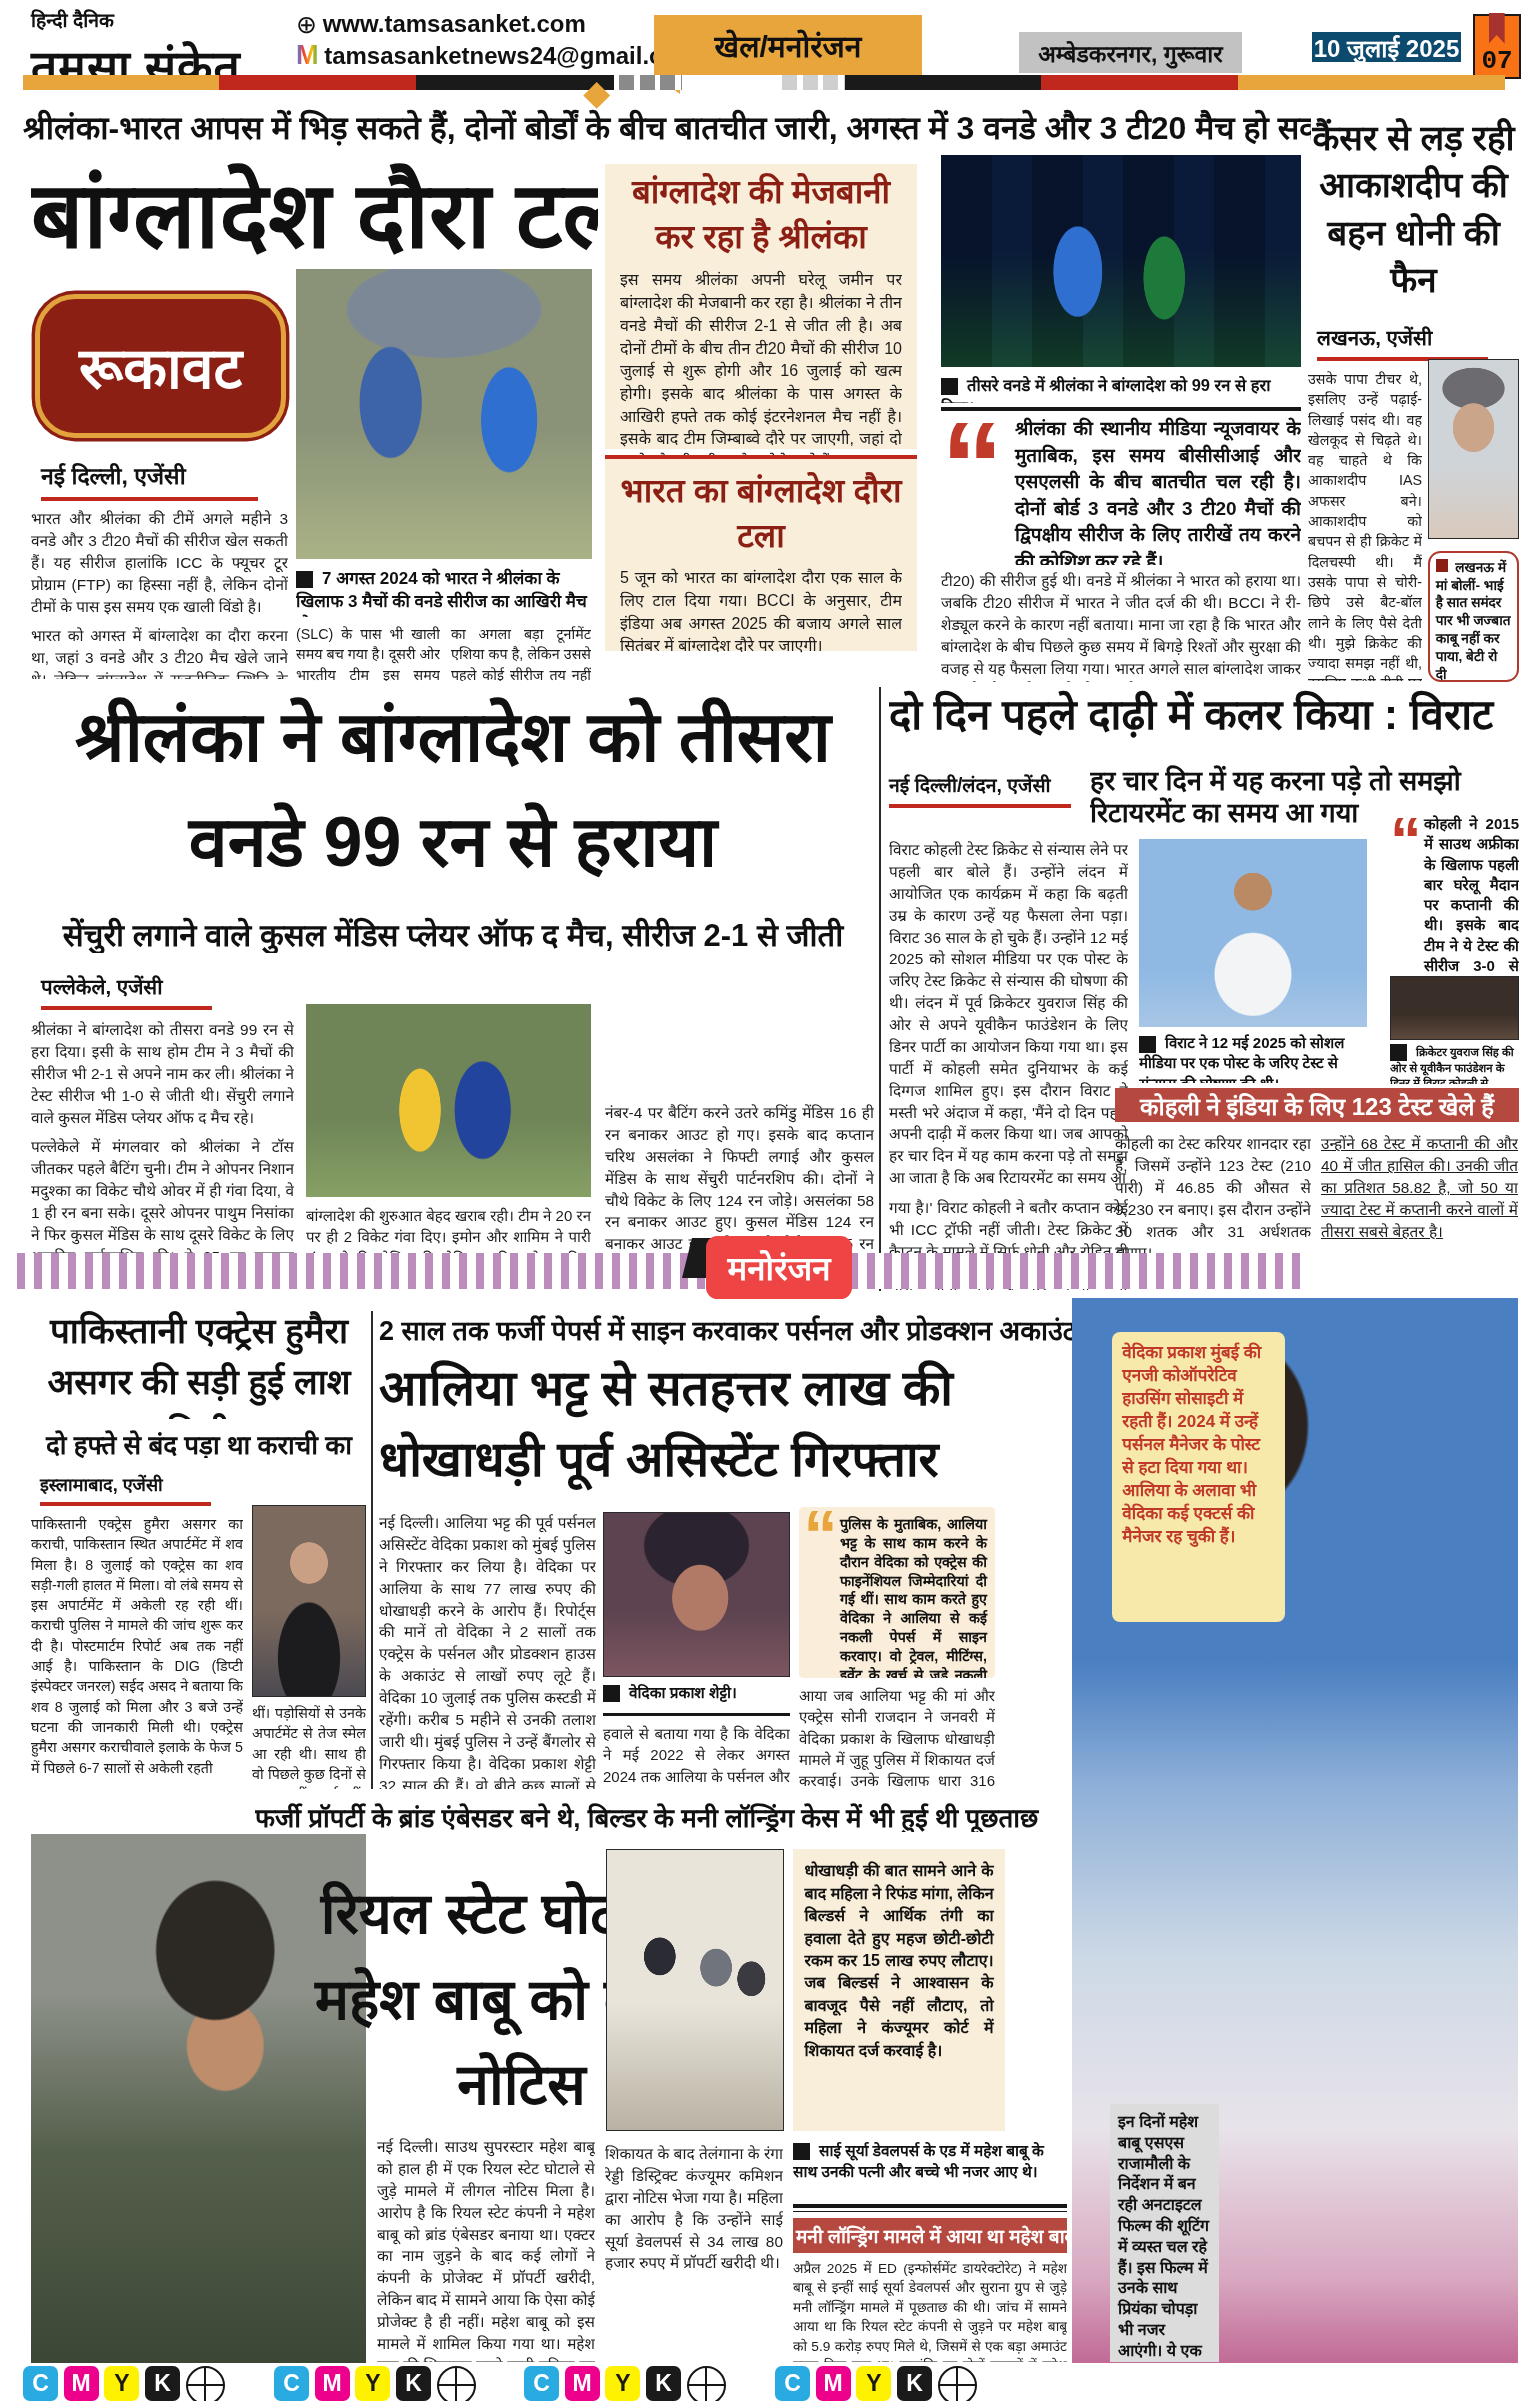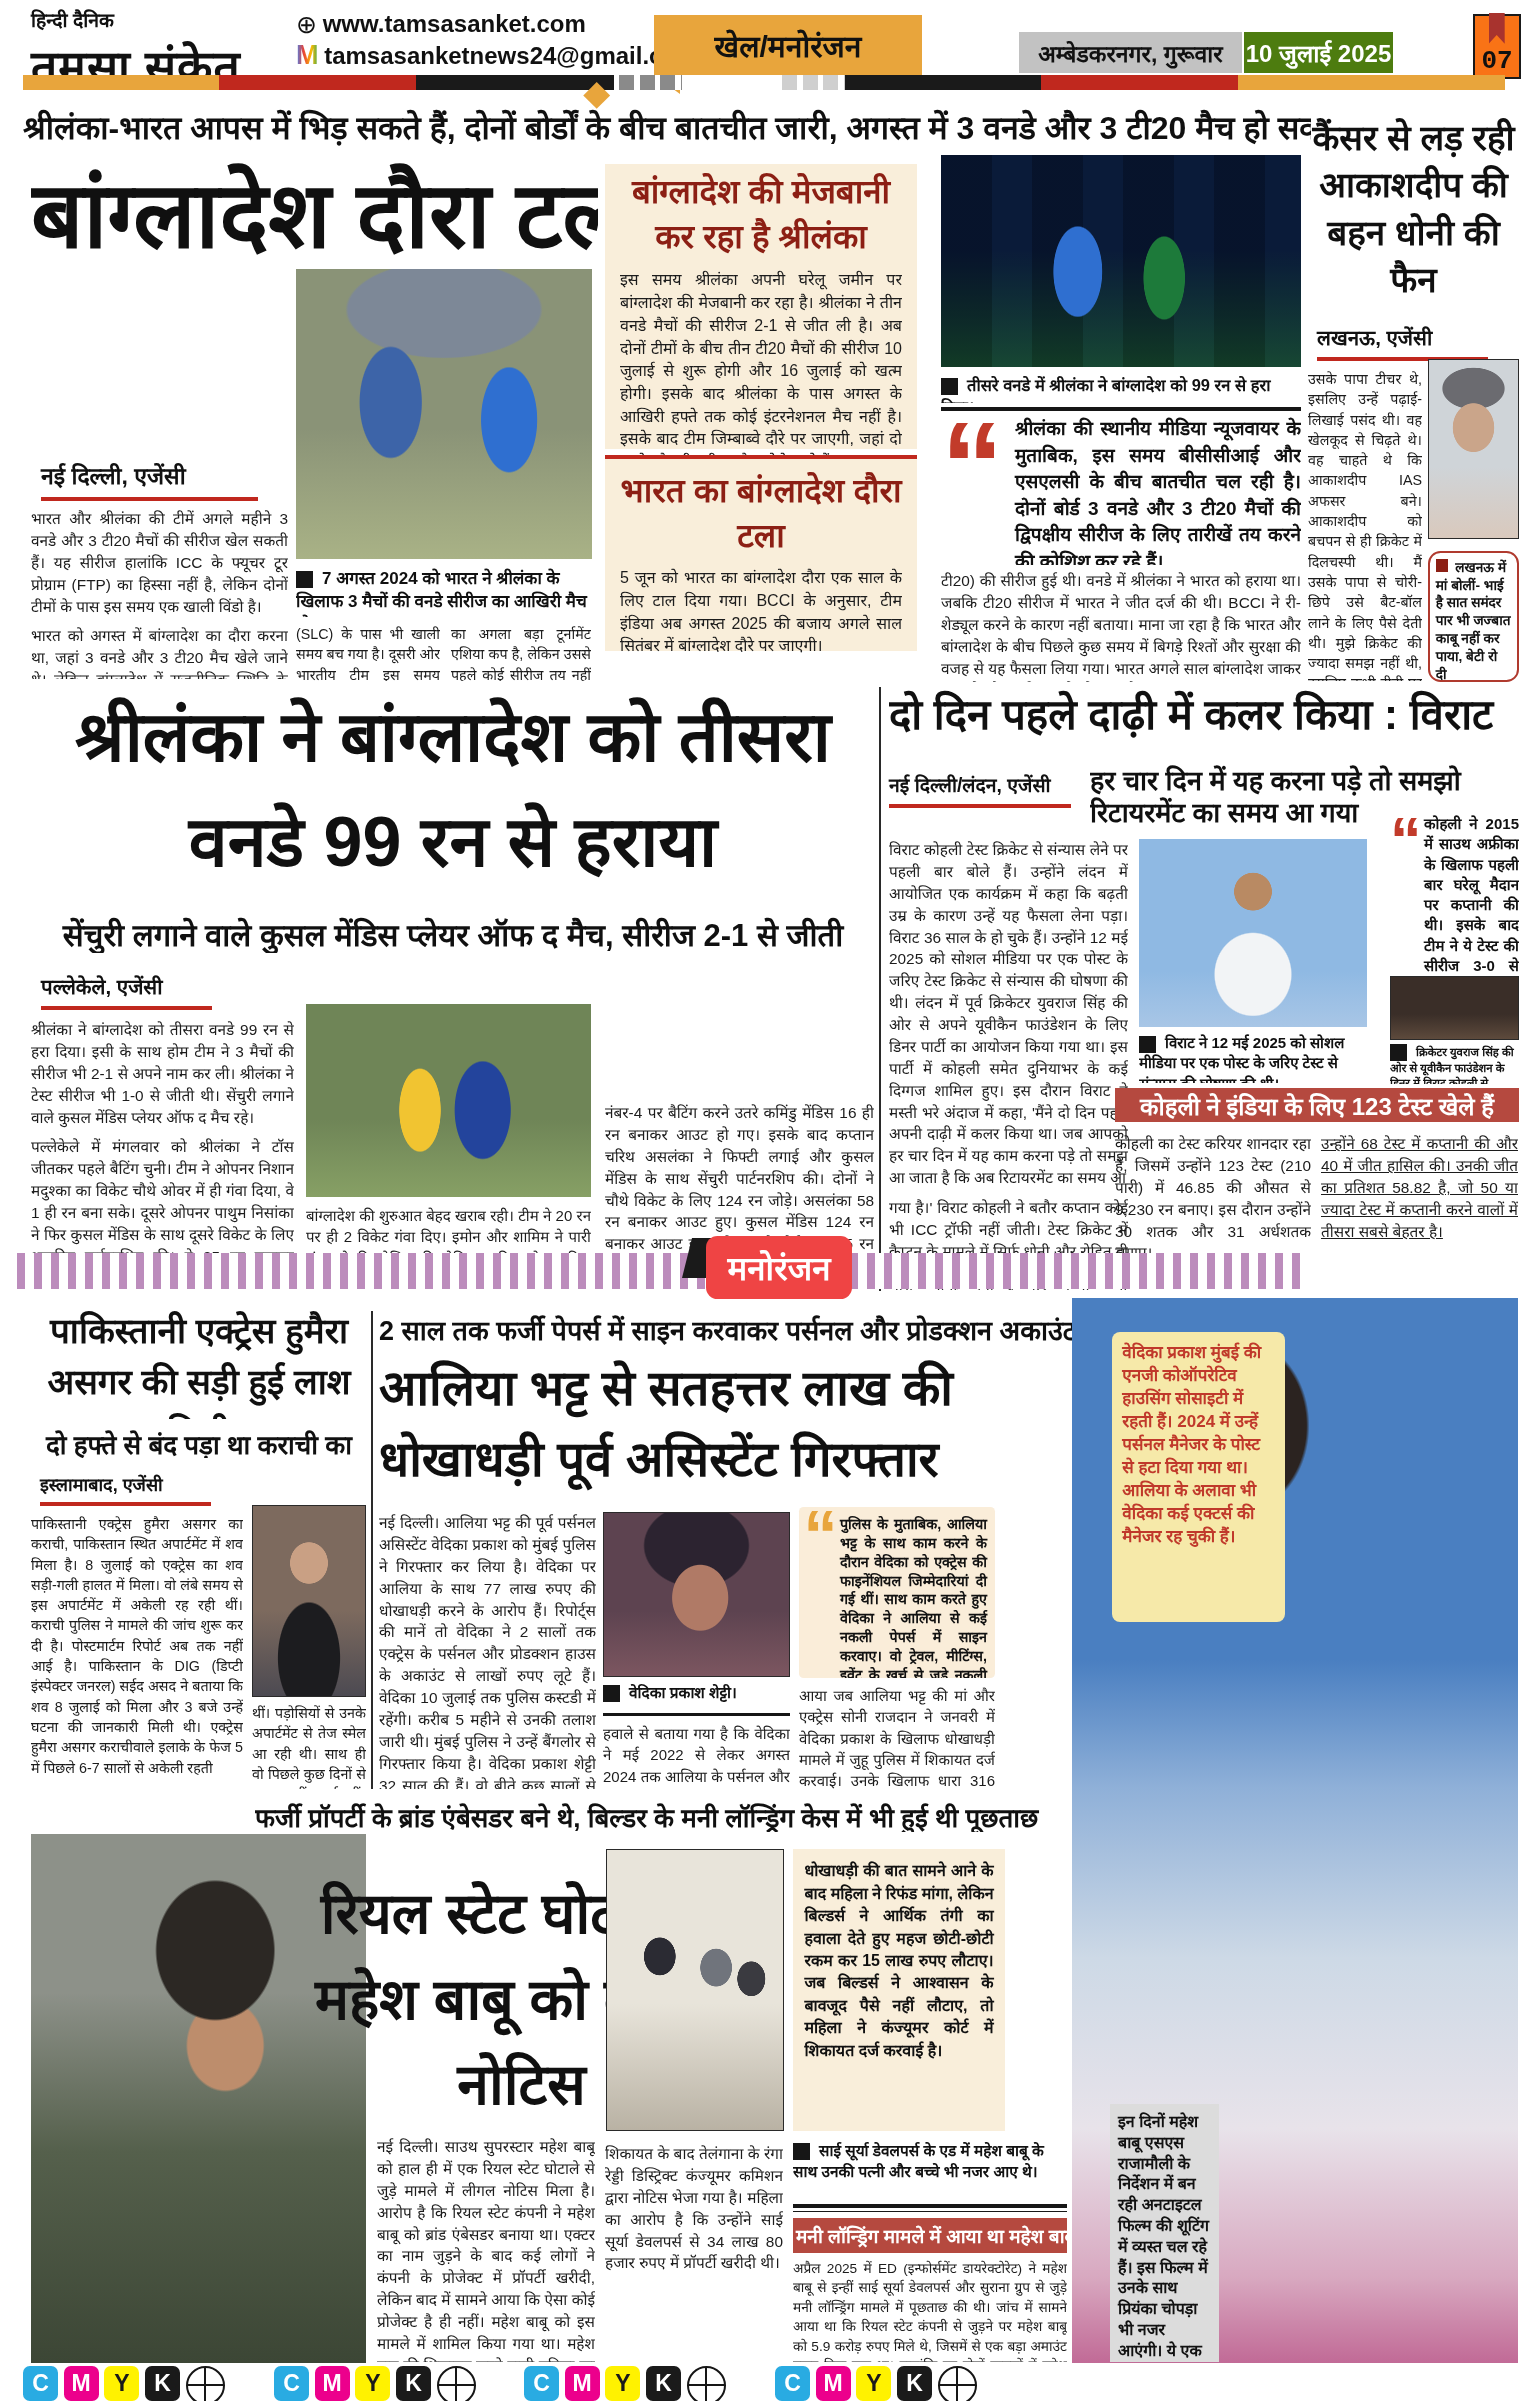--- a/index.html
+++ b/index.html
@@ -44,21 +44,21 @@
       <span style="font-size:24px;font-weight:800;">tamsasanketnews24@gmail.com</span>
     </div>
   </div>
   <div class="abs" style="left:654px;top:15px;width:268px;height:60px;background:#E8A53C;display:flex;align-items:center;justify-content:center;">
     <span style="font-size:30px;font-weight:800;">खेल/मनोरंजन</span>
   </div>
   <div class="abs" style="left:654px;top:75px;width:0;height:0;border-left:26px solid transparent;border-top:19.4px solid #E8A53C;"></div>
   <div class="abs" style="left:1019px;top:32px;width:223px;height:41px;background:#C2C2C2;display:flex;align-items:center;justify-content:center;">
     <span style="font-size:23px;font-weight:800;">अम्बेडकरनगर, गुरूवार</span>
   </div>
-  <div class="abs" style="left:1244px;top:32px;width:149px;height:41px;background:#4d7c0f;display:flex;align-items:center;justify-content:center;">
+  <div class="abs" style="left:1312px;top:32px;width:149px;height:30px;background:#0c4a6e;display:flex;align-items:center;justify-content:center;">
     <span style="font-size:24px;font-weight:800;color:#fff;">10 जुलाई 2025</span>
   </div>
   <div class="abs" style="left:1473px;top:13.7px;width:48px;height:65px;background:#f97316;border:2.9px solid #1a1a1a;font-family:Liberation Mono, monospace;">
     <div style="position:absolute;left:13.7px;top:-2.9px;width:16px;height:31px;background:#A8332E;clip-path:polygon(0 0,100% 0,100% 100%,50% 72%,0 100%);"></div>
     <div style="position:absolute;bottom:1.1px;width:100%;text-align:center;font-size:26px;font-weight:700;">07</div>
   </div>
 
   <div class="abs" style="left:23px;top:75px;width:197px;height:15px;background:#E8A53C;"></div>
   <div class="abs" style="left:219px;top:75px;width:197px;height:15px;background:#C0281E;"></div>
   <div class="abs" style="left:416px;top:75px;width:198px;height:15px;background:#1A1A1A;"></div>
@@ -66,20 +66,23 @@
   <div class="abs" style="left:782px;top:75px;width:63px;height:15px;background:repeating-linear-gradient(90deg,#cfcfcf 0 15px,#fff 15px 20.5px);"></div>
   <div class="abs" style="left:845px;top:75px;width:197px;height:15px;background:#1A1A1A;"></div>
   <div class="abs" style="left:1041px;top:75px;width:197px;height:15px;background:#C0281E;"></div>
   <div class="abs" style="left:1238px;top:75px;width:267px;height:15px;background:#E8A53C;"></div>
 
   <div class="abs" style="left:587px;top:86px;width:19.4px;height:19.4px;background:#E8A53C;transform:rotate(45deg);"></div>
   <div class="abs hl" style="left:23px;top:105px;width:1288px;height:48px;font-size:32px;white-space:nowrap;overflow:hidden;">श्रीलंका-भारत आपस में भिड़ सकते हैं, दोनों बोर्डों के बीच बातचीत जारी, अगस्त में 3 वनडे और 3 टी20 मैच हो सकते हैं</div>
 
   <div class="abs hl" style="left:31px;top:163px;width:567px;height:121px;font-size:92px;line-height:1.15;white-space:nowrap;overflow:hidden;">बांग्लादेश दौरा टला</div>
 
+  <div class="abs" style="left:35px;top:294px;width:251px;height:144px;background:#8C1F14;border:5.7px solid #E2A33C;border-radius:40px;display:flex;align-items:center;justify-content:center;box-shadow:0 0 0 3.4px #8C1F14;">
+    <span style="color:#fff;font-size:57px;font-weight:800;">रूकावट</span>
+  </div>
   <div class="abs" style="left:41px;top:459px;">
     <span class="byline" style="font-size:23px;min-width:217px;">नई दिल्ली, एजेंसी</span>
   </div>
   <div class="abs body-txt" style="left:31px;top:508px;width:257px;height:171px;font-size:15.4px;">
     <div>भारत और श्रीलंका की टीमें अगले महीने 3 वनडे और 3 टी20 मैचों की सीरीज खेल सकती हैं। यह सीरीज हालांकि ICC के फ्यूचर टूर प्रोग्राम (FTP) का हिस्सा नहीं है, लेकिन दोनों टीमों के पास इस समय एक खाली विंडो है।</div>
     <div>भारत को अगस्त में बांग्लादेश का दौरा करना था, जहां 3 वनडे और 3 टी20 मैच खेले जाने थे। लेकिन बांग्लादेश में राजनीतिक स्थिति के कारण यह दौरा अब सितंबर 2026 तक के लिए टाल दिया गया है। दूसरी ओर, श्रीलंका प्रीमियर लीग (LPL), जो जुलाई-अगस्त में होने वाली थी, उसे भी स्थगित कर दिया गया है। इससे श्रीलंका क्रिकेट बोर्ड</div>
   </div>
 
   <div class="abs photo" style="left:296px;top:269px;width:296px;height:290px;background:
     radial-gradient(51px 91px at 32% 46%,#3d64a8 0 60%,transparent 62%),

